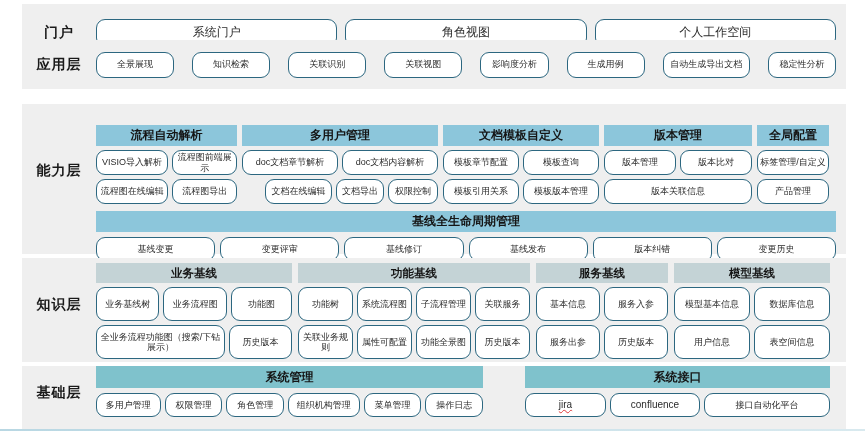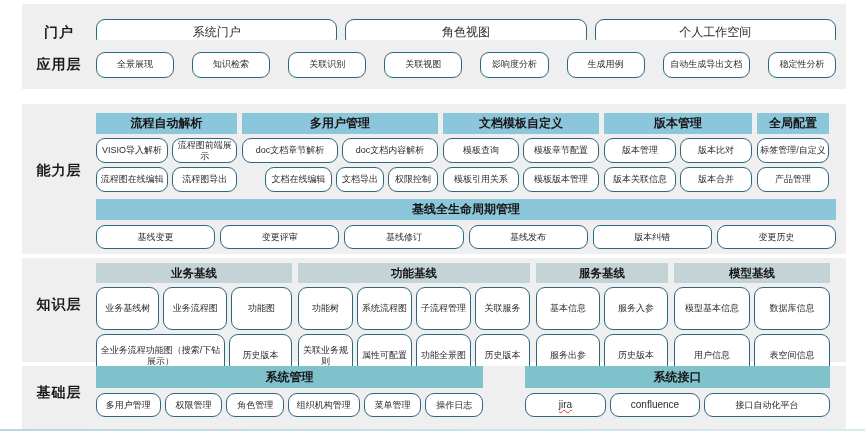--- a/index.html
+++ b/index.html
@@ -86,35 +86,35 @@
   #band-portal .pill { height: 28px; }
 
   
   #band-app { top: 40px; height: 49px; }
   #band-app .row { gap: 18px; }
   #band-app .pill { height: 26px; }
 
   
   #band-cap { top: 104px; height: 150px; align-items: flex-start; }
   #band-cap .band-label { margin-top: 58px; }
-  #cap-cols { display: flex; flex-direction: row; gap: 5px; padding-top: 9px; }
+  #cap-cols { display: flex; flex-direction: row; gap: 5px; padding-top: 21px; }
   .cap-col { display: flex; flex-direction: column; gap: 4px; }
   .cap-pill-row { display: flex; flex-direction: row; gap: 4px; }
   .cap-pill-row .pill { height: 25px; }
   #cap-life { margin-top: 7px; }
   #cap-life-row { display: flex; flex-direction: row; gap: 5px; margin-top: 5px; }
   #cap-life-row .pill { height: 24px; flex: 1 1 0; }
 
   
   #band-know { top: 258px; height: 104px; align-items: flex-start; }
   #band-know .band-label { margin-top: 38px; }
   #know-cols { display: flex; flex-direction: row; gap: 6px; padding-top: 5px; }
   .know-col { display: flex; flex-direction: column; gap: 4px; }
   .know-pill-row { display: flex; flex-direction: row; gap: 4px; }
-  .know-pill-row .pill { height: 43px; }
+  .know-pill-row .pill { height: 34px; }
 
   
   #band-infra { top: 366px; height: 63px; align-items: flex-start; }
   #band-infra .band-label { margin-top: 18px; }
   #infra-cols { display: flex; flex-direction: row; gap: 42px; }
   .infra-col { display: flex; flex-direction: column; gap: 5px; }
   .infra-pill-row { display: flex; flex-direction: row; gap: 4px; }
   .infra-pill-row .pill { height: 24px; }
   .spell { text-decoration: underline wavy #e03a3a; text-decoration-skip-ink: none; }
   .latin { font-size: 10px; color: #2b2b2b; }
@@ -181,37 +181,36 @@
             </div>
             <div class="cap-pill-row">
               <div class="pill" style="flex: 1.18 1 0px; margin-left: 23px;">文档在线编辑</div>
               <div class="pill" style="flex: 0.82 1 0px;">文档导出</div>
               <div class="pill" style="flex: 0.85 1 0px;">权限控制</div>
             </div>
           </div>
           <div class="cap-col" style="width: 156px;">
             <div class="hdr hdr-blue">文档模板自定义</div>
             <div class="cap-pill-row">
+              <div class="pill" style="flex: 1 1 0px;">模板章节配置</div>
               <div class="pill" style="flex: 1 1 0px;">模板查询</div>
-              <div class="pill" style="flex: 1 1 0px;">模板章节配置</div>
             </div>
             <div class="cap-pill-row">
               <div class="pill" style="flex: 1 1 0px;">模板引用关系</div>
               <div class="pill" style="flex: 1 1 0px;">模板版本管理</div>
             </div>
           </div>
           <div class="cap-col" style="width: 148px;">
             <div class="hdr hdr-blue">版本管理</div>
             <div class="cap-pill-row">
               <div class="pill" style="flex: 1 1 0px;">版本管理</div>
               <div class="pill" style="flex: 1 1 0px;">版本比对</div>
             </div>
             <div class="cap-pill-row">
               <div class="pill" style="flex: 1 1 0px;">版本关联信息</div>
-              <div class="pill" style="flex: 1 1 0px;">版本合并</div>
             </div>
           </div>
           <div class="cap-col" style="width: 72px;">
             <div class="hdr hdr-blue">全局配置</div>
             <div class="cap-pill-row">
               <div class="pill" style="flex: 1 1 0px;">标签管理/自定义</div>
             </div>
             <div class="cap-pill-row">
               <div class="pill" style="flex: 1 1 0px;">产品管理</div>
             </div>

